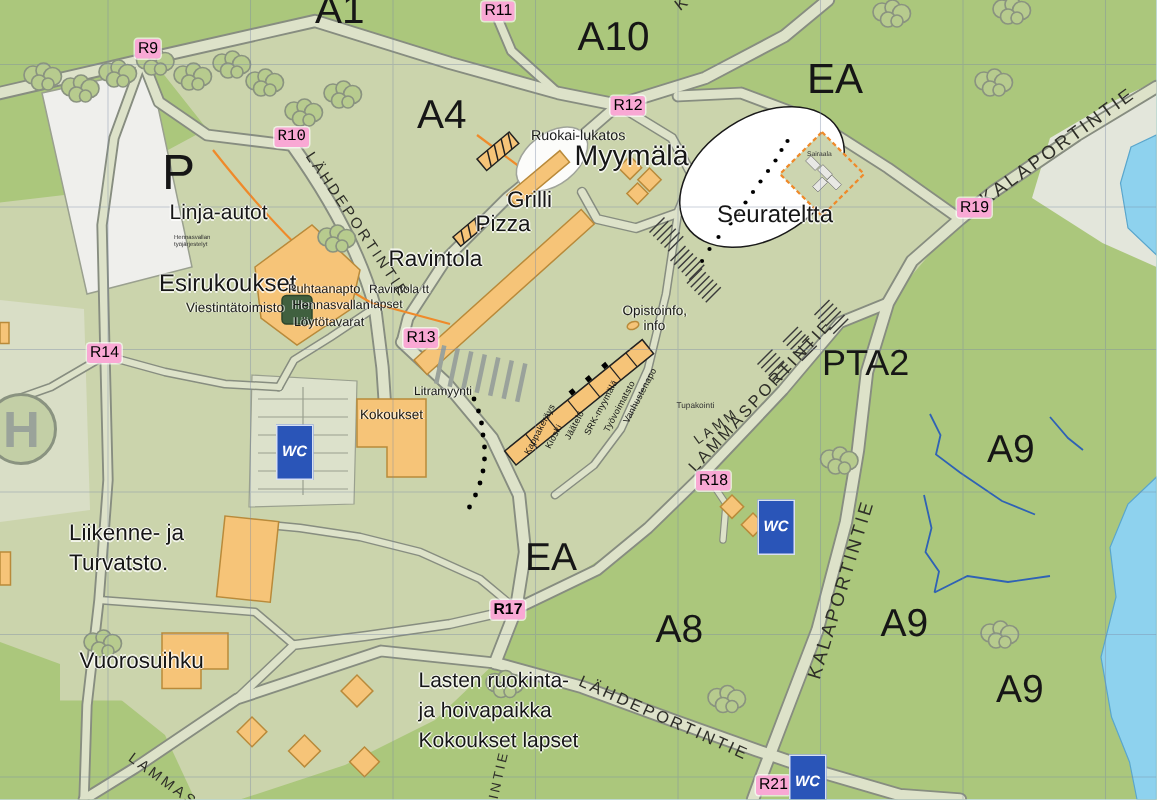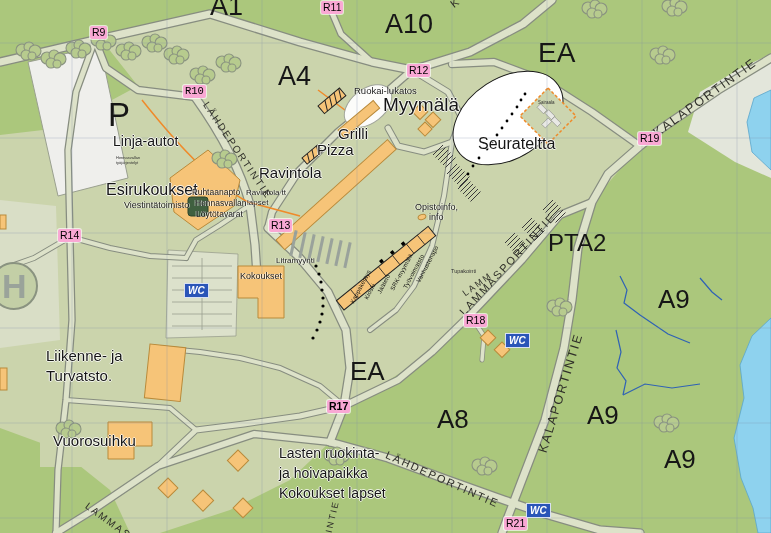--- a/index.html
+++ b/index.html
@@ -13,21 +13,21 @@
   .area{font-weight:400;letter-spacing:0px;}
   .place{text-shadow:1px 0 0 rgba(255,255,255,.75),-1px 0 0 rgba(255,255,255,.75),0 1px 0 rgba(255,255,255,.75),0 -1px 0 rgba(255,255,255,.75);}
   .small{color:#1d1d1d;text-shadow:1px 0 0 rgba(255,255,255,.6),-1px 0 0 rgba(255,255,255,.6);}
   .tiny{color:#333;}
   .road{color:#2e2e28;letter-spacing:2px;font-weight:400;}
   .vendor{color:#101010;letter-spacing:.2px;}
   .marker{position:absolute;background:#f9a8d4;color:#000;font-size:10.5px;
           line-height:13px;padding:0 2px;border-radius:2px;
           box-shadow:0 0 0 1px rgba(255,255,255,.65);}
   .wc{position:absolute;background:#2a55b8;color:#fff;font-weight:bold;
-      font-size:10px;line-height:11px;padding:1px 3px;border:1px solid #d8e0f2;
+      font-size:10px;line-height:11px;padding:12px 3px;border:1px solid #d8e0f2;
       font-style:italic;}
 </style>
 </head>
 <body>
 
 <div id="frame">
 <svg id="mapsvg" width="771" height="533" viewBox="0 0 771 533">
 
   <rect x="0" y="0" width="771" height="533" fill="#abc77c"></rect>
   <polygon fill="#cbd4ac" points="

